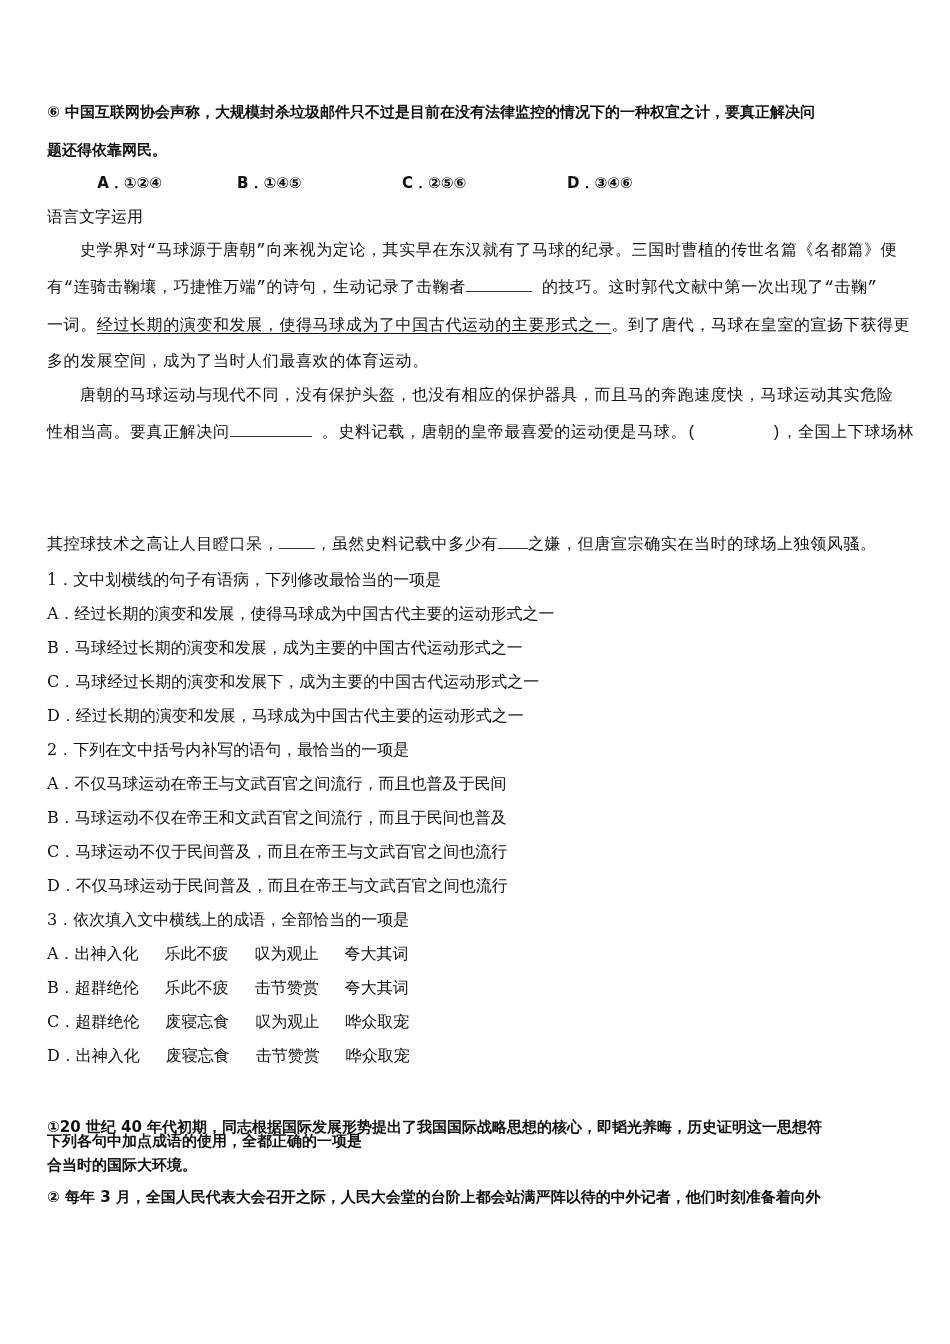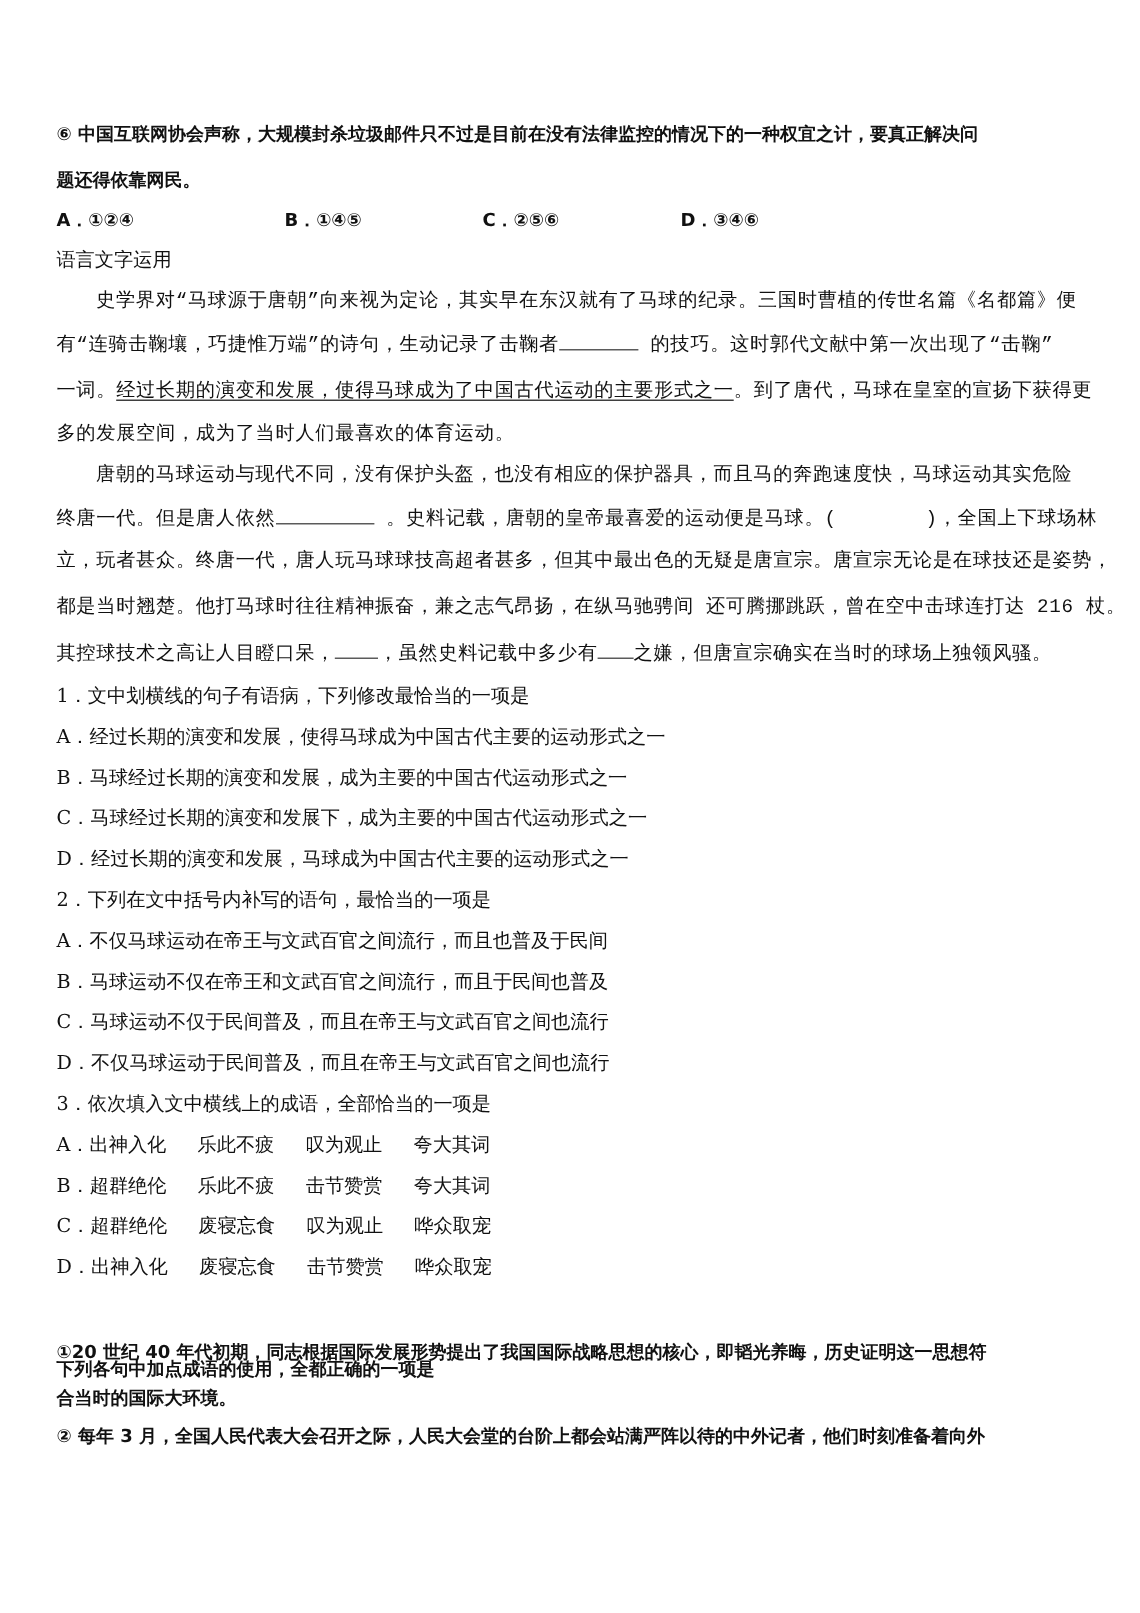--- a/index.html
+++ b/index.html
@@ -17,40 +17,38 @@
   .paren { display: inline-block; }
 </style>
 </head>
 <body>
 
 <div class="page">
 
   <div class="line bold" style="top:102px;">⑥ 中国互联网协会声称，大规模封杀垃圾邮件只不过是目前在没有法律监控的情况下的一种权宜之计，要真正解决问</div>
   <div class="line bold" style="top:140px;">题还得依靠网民。</div>
   <div class="line bold" style="top:173px;">
-    <span class="opt" style="width:165px;"><span>A．</span><span>①②④</span></span><span class="opt" style="width:165px;margin-left:25px;"><span>B．</span><span>①④⑤</span></span><span class="opt" style="width:165px;"><span>C．</span><span>②⑤⑥</span></span><span class="opt"><span>D．</span><span>③④⑥</span></span>
+    <span class="opt" style="width:165px;text-align:center;"><span>A．</span><span>①②④</span></span><span class="opt" style="width:165px;margin-left:25px;"><span>B．</span><span>①④⑤</span></span><span class="opt" style="width:165px;"><span>C．</span><span>②⑤⑥</span></span><span class="opt"><span>D．</span><span>③④⑥</span></span>
   </div>
 
   <div class="line serif" style="top:207px;">语言文字运用</div>
 
   <div class="line kai indent" style="top:241px;">史学界对“马球源于唐朝”向来视为定论，其实早在东汉就有了马球的纪录。三国时曹植的传世名篇《名都篇》便</div>
   <div class="line kai" style="top:277px;">
     <span>有“连骑击鞠壤，巧捷惟万端”的诗句，生动记录了击鞠者</span><span class="blank" style="width:66px;"></span><span> 的技巧。这时郭代文献中第一次出现了“击鞠”</span>
   </div>
   <div class="line kai" style="top:316px;">
     <span>一词。</span><span class="u">经过长期的演变和发展，使得马球成为了中国古代运动的主要形式之一</span><span>。到了唐代，马球在皇室的宣扬下获得更</span>
   </div>
   <div class="line kai" style="top:352px;">多的发展空间，成为了当时人们最喜欢的体育运动。</div>
 
   <div class="line kai indent" style="top:386px;">唐朝的马球运动与现代不同，没有保护头盔，也没有相应的保护器具，而且马的奔跑速度快，马球运动其实危险</div>
   <div class="line kai" style="top:422px;">
-    <span>终唐一代。但是唐人依然</span><span class="blank" style="width:82px;"></span><span> 。史料记载，唐朝的皇帝最喜爱的运动便是马球。(</span><span class="paren" style="width:74px;"></span><span>)，全国上下球场林</span>
+    <span>性相当高。要真正解决问</span><span class="blank" style="width:82px;"></span><span> 。史料记载，唐朝的皇帝最喜爱的运动便是马球。(</span><span class="paren" style="width:74px;"></span><span>)，全国上下球场林</span>
   </div>
-  <div class="line kai" style="top:458px;">立，玩者甚众。终唐一代，唐人玩马球球技高超者甚多，但其中最出色的无疑是唐宣宗。唐宣宗无论是在球技还是姿势，</div>
-  <div class="line kai" style="top:496px;">都是当时翘楚。他打马球时往往精神振奋，兼之志气昂扬，在纵马驰骋间 还可腾挪跳跃，曾在空中击球连打达 216 杖。</div>
   <div class="line kai" style="top:534px;">
     <span>其控球技术之高让人目瞪口呆，</span><span class="blank" style="width:36px;"></span><span>，虽然史料记载中多少有</span><span class="blank" style="width:30px;"></span><span>之嫌，但唐宣宗确实在当时的球场上独领风骚。</span>
   </div>
 
   <div class="line serif" style="top:570px;">1．文中划横线的句子有语病，下列修改最恰当的一项是</div>
   <div class="line serif" style="top:604px;">A．经过长期的演变和发展，使得马球成为中国古代主要的运动形式之一</div>
   <div class="line serif" style="top:638px;">B．马球经过长期的演变和发展，成为主要的中国古代运动形式之一</div>
   <div class="line serif" style="top:672px;">C．马球经过长期的演变和发展下，成为主要的中国古代运动形式之一</div>
   <div class="line serif" style="top:706px;">D．经过长期的演变和发展，马球成为中国古代主要的运动形式之一</div>
 

